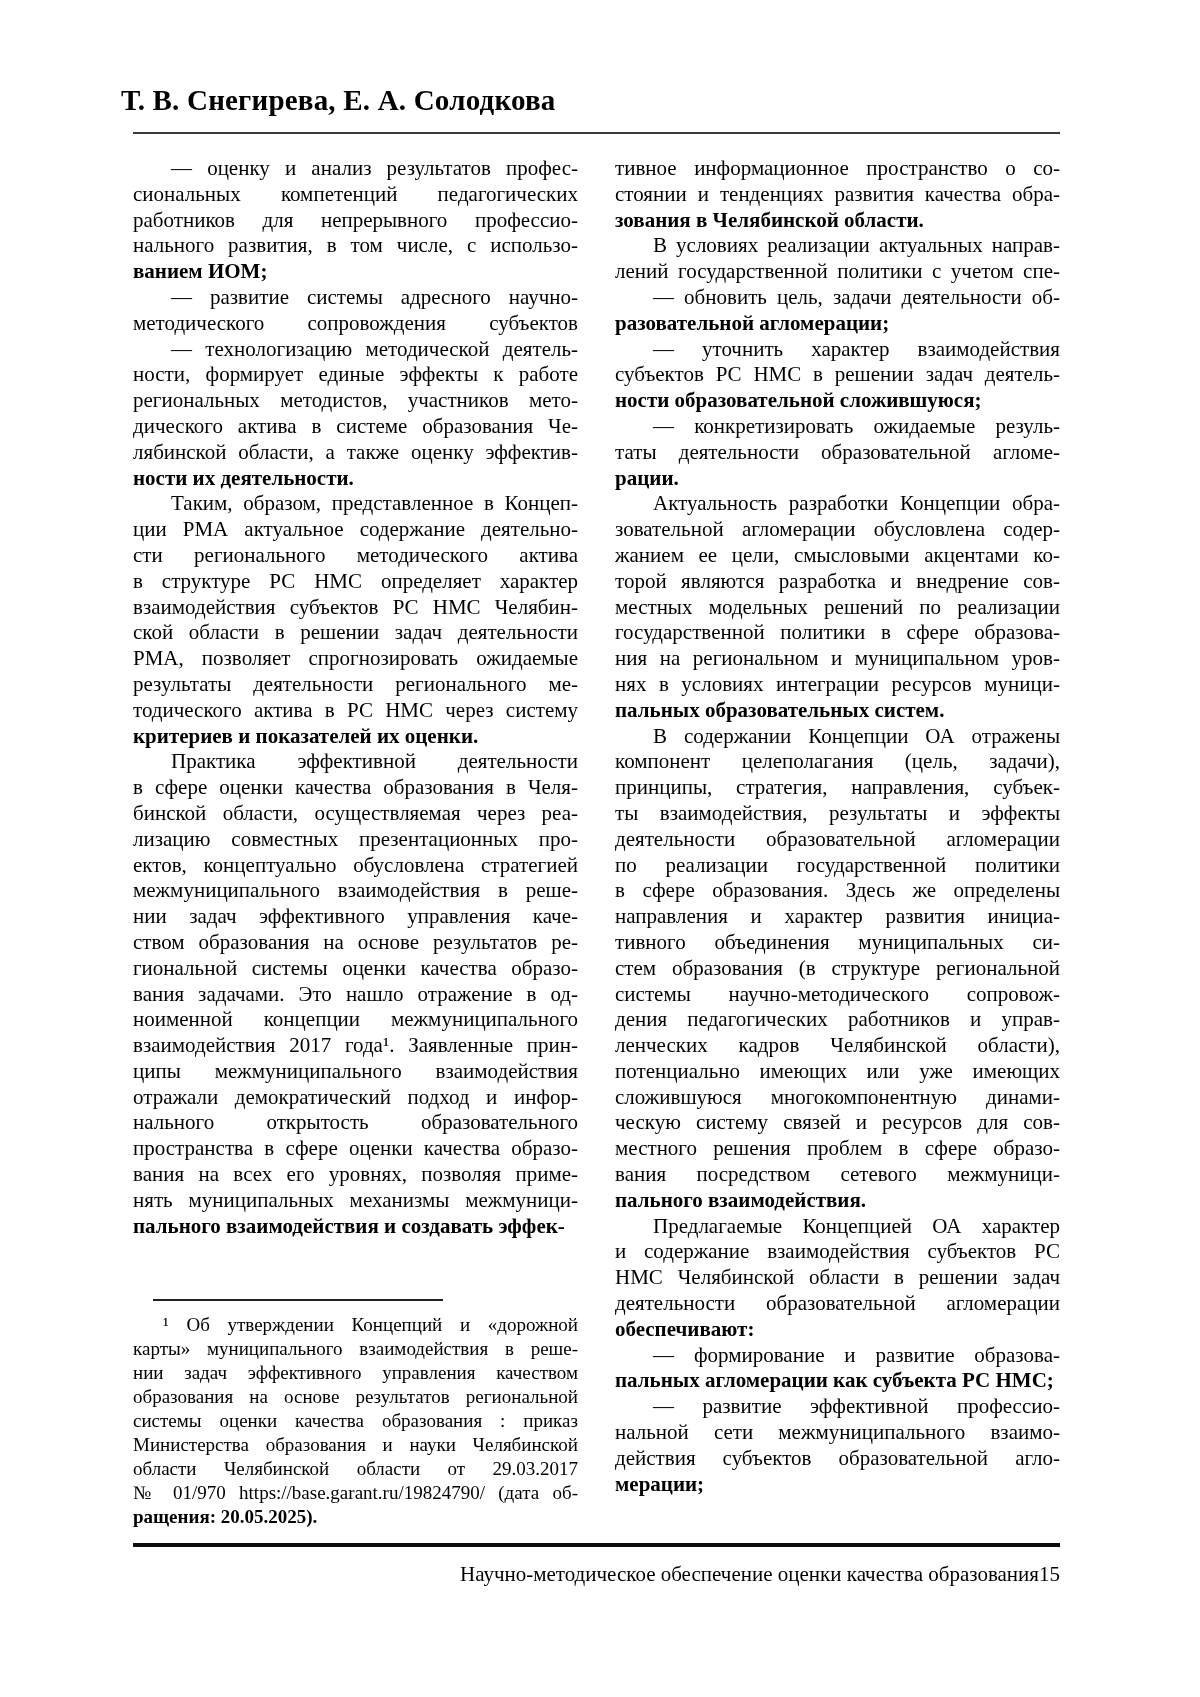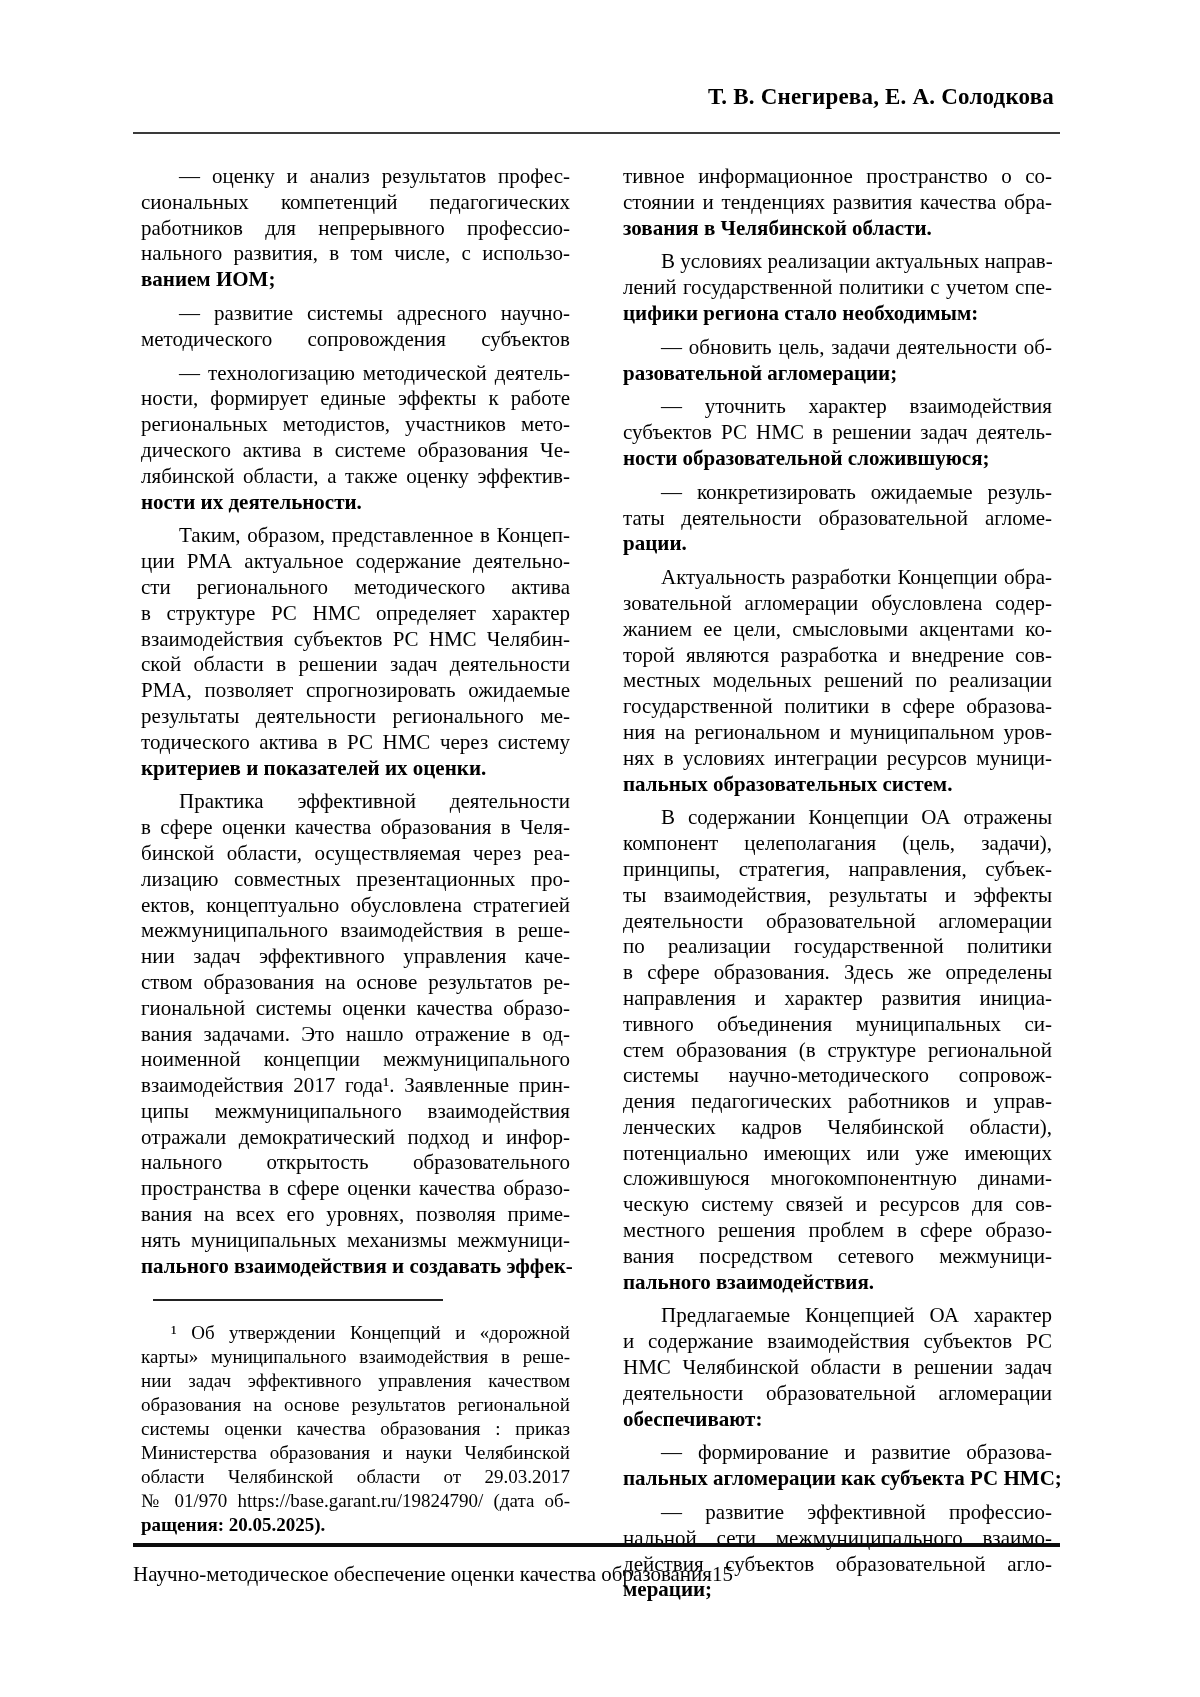--- a/index.html
+++ b/index.html
@@ -5,54 +5,54 @@
   html, body { margin: 0; padding: 0; }
   body {
     width: 1200px; height: 1697px;
     background: #ffffff;
     position: relative;
     font-family: "Liberation Serif", "DejaVu Serif", serif;
     color: #000000;
     overflow: hidden;
   }
   .author-line {
-    position: absolute; left: 127px; top: 84px; width: 927px;
-    text-align: right; font-weight: bold; font-size: 23px;
+    position: absolute; left: 121px; top: 84px; width: 927px;
+    text-align: left; font-weight: bold; font-size: 29px;
     letter-spacing: 0.2px;
   }
   .header-rule {
     position: absolute; left: 133px; top: 132px; width: 927px;
     height: 2px; background: #3a3a3a;
   }
   .column {
     position: absolute; top: 156px; width: 445px;
     font-size: 21px; line-height: 25.8px;
   }
   .col-left  { left: 133px; }
   .col-right { left: 615px; }
-  .para { margin: 8px; }
+  .para { margin: 0; }
   .line { text-align: justify; text-align-last: justify; white-space: nowrap; }
   .line.last  { text-align-last: left; font-weight: bold; }
   .line.first { text-indent: 38px; }
   .footnote-separator {
     position: absolute; left: 153px; top: 1299px;
     width: 290px; height: 2px; background: #222222;
   }
   .footnote {
     position: absolute; left: 133px; top: 1313px; width: 445px;
     font-size: 19px; line-height: 24px;
   }
   .footnote .line.first { text-indent: 30px; }
   .footer-rule {
     position: absolute; left: 133px; top: 1543px; width: 927px;
     height: 4px; background: #0d0d0d;
   }
   .footer {
     position: absolute; left: 133px; top: 1562px; width: 927px;
-    display: flex; justify-content: flex-start; align-items: baseline;
+    display: flex; justify-content: flex-end; align-items: baseline;
     font-size: 21px;
   }
 </style>
 </head>
 <body>
 
 <div class="author-line">Т. В. Снегирева, Е. А. Солодкова</div>
 
 <div class="header-rule"></div>
 
@@ -113,21 +113,20 @@
 
 <div class="column col-right">
     <div class="para">
       <div class="line">тивное информационное пространство о со-</div>
       <div class="line">стоянии и тенденциях развития качества обра-</div>
       <div class="line last">зования в Челябинской области.</div>
     </div>
     <div class="para">
       <div class="line first">В условиях реализации актуальных направ-</div>
       <div class="line">лений государственной политики с учетом спе-</div>
-      <div class="line last">цифики региона стало необходимым:</div>
     </div>
     <div class="para">
       <div class="line first">— обновить цель, задачи деятельности об-</div>
       <div class="line last">разовательной агломерации;</div>
     </div>
     <div class="para">
       <div class="line first">— уточнить характер взаимодействия</div>
       <div class="line">субъектов РС НМС в решении задач деятель-</div>
       <div class="line last">ности образовательной сложившуюся;</div>
     </div>

